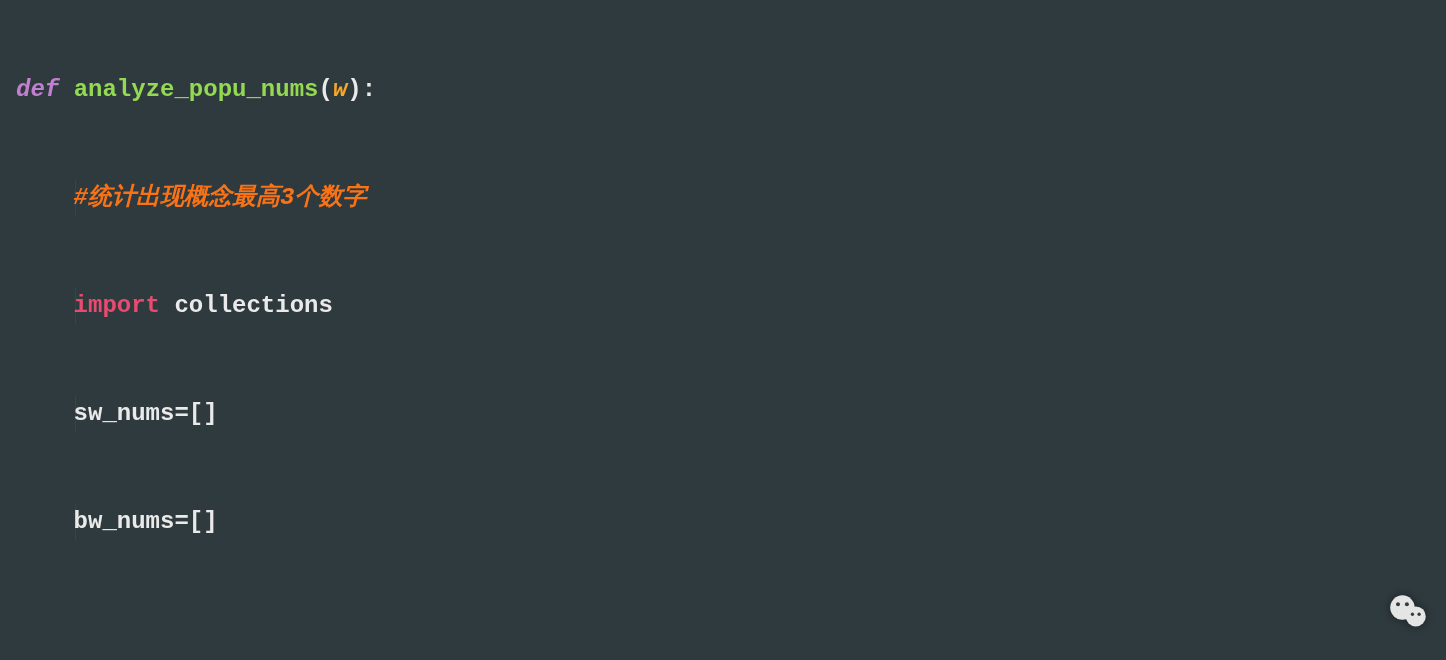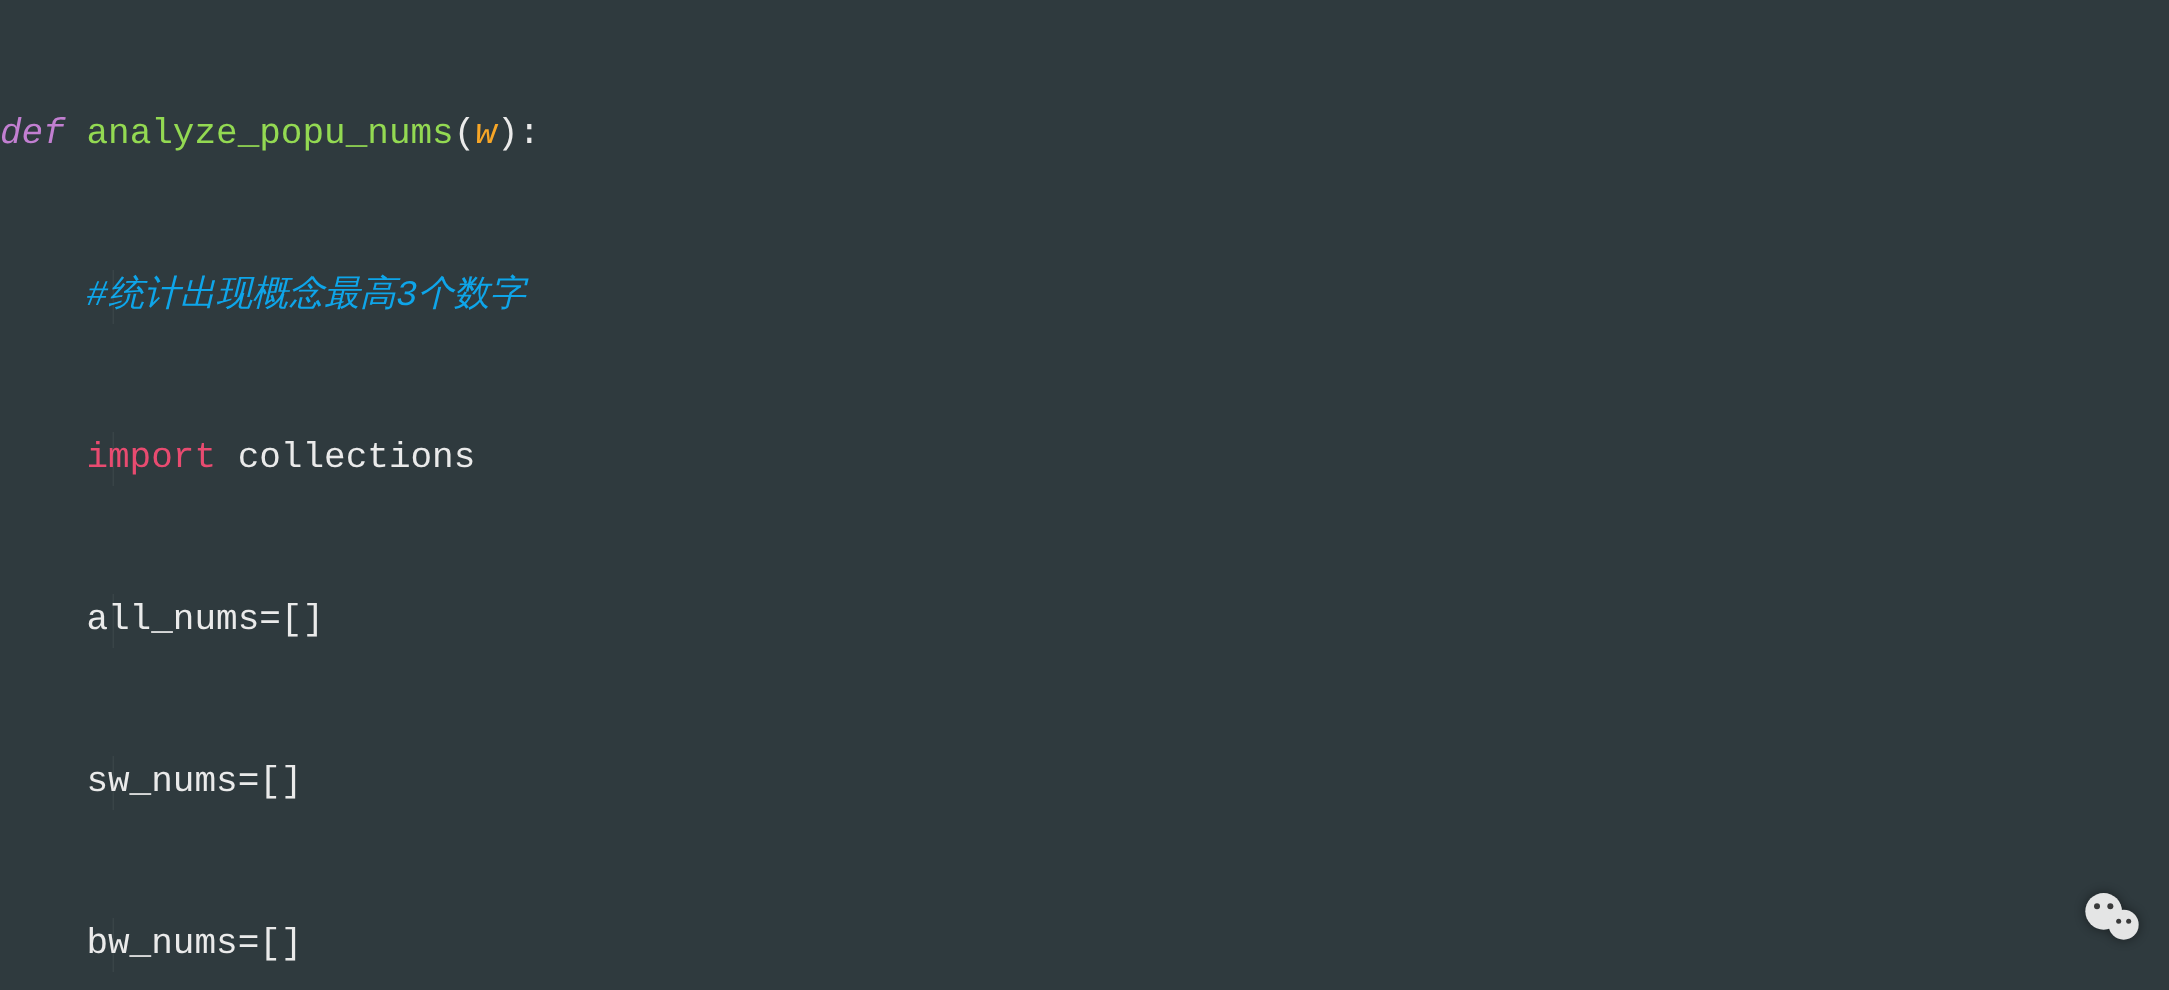--- a/index.html
+++ b/index.html
@@ -14,39 +14,41 @@
     overflow: hidden;
   }
   .editor {
     position: relative;
     white-space: pre;
     color: #e8e8e8;
     padding: 0;
   }
   .line {
     display: block;
+    padding-left: 16px;
     height: 36px;
     position: relative;
+    font-weight: bold;
   }
   .guide::before {
     content: "";
     position: absolute;
     left: 75px;
     top: 0;
     bottom: 0;
     width: 1px;
     background: rgba(255,255,255,0.05);
   }
   .kw-def   { color: #c27fd1; font-style: italic; }
   .kw       { color: #e84b70; text-align: right; }
   .fn       { color: #93d952; }
   .param    { color: #f8a627; font-style: italic; }
   .plain    { color: #eaeaea; }
   .punc     { color: #eaeaea; }
-  .comment  { color: #0ea5e9; font-style: italic; }
+  .comment  { color: #f97316; font-style: italic; }
   .watermark {
     position: absolute;
     right: 10px;
     bottom: 28px;
     display: flex;
     align-items: center;
     color: #f4f4f4;
     font-family: "Helvetica Neue", Arial, sans-serif;
     font-size: 30px;
     font-style: italic;
@@ -61,21 +63,20 @@
     filter: drop-shadow(0 0 4px rgba(0,0,0,0.5));
   }
 </style>
 </head>
 <body>
 
 <div class="editor">
   <span class="line"><span class="kw-def">def</span><span class="plain"> </span><span class="fn">analyze_popu_nums</span><span class="punc">(</span><span class="param">w</span><span class="punc">)</span><span class="punc">:</span></span>
   <span class="line guide"><span class="plain">    </span><span class="comment">#统计出现概念最高3个数字</span></span>
   <span class="line guide"><span class="plain">    </span><span class="kw">import</span><span class="plain"> </span><span class="plain">collections</span></span>
-  <span class="line guide"><span class="plain">    </span><span class="plain">all_nums=[]</span></span>
   <span class="line guide"><span class="plain">    </span><span class="plain">sw_nums=[]</span></span>
   <span class="line guide"><span class="plain">    </span><span class="plain">bw_nums=[]</span></span>
   
   
   
   
   
   
   
   

